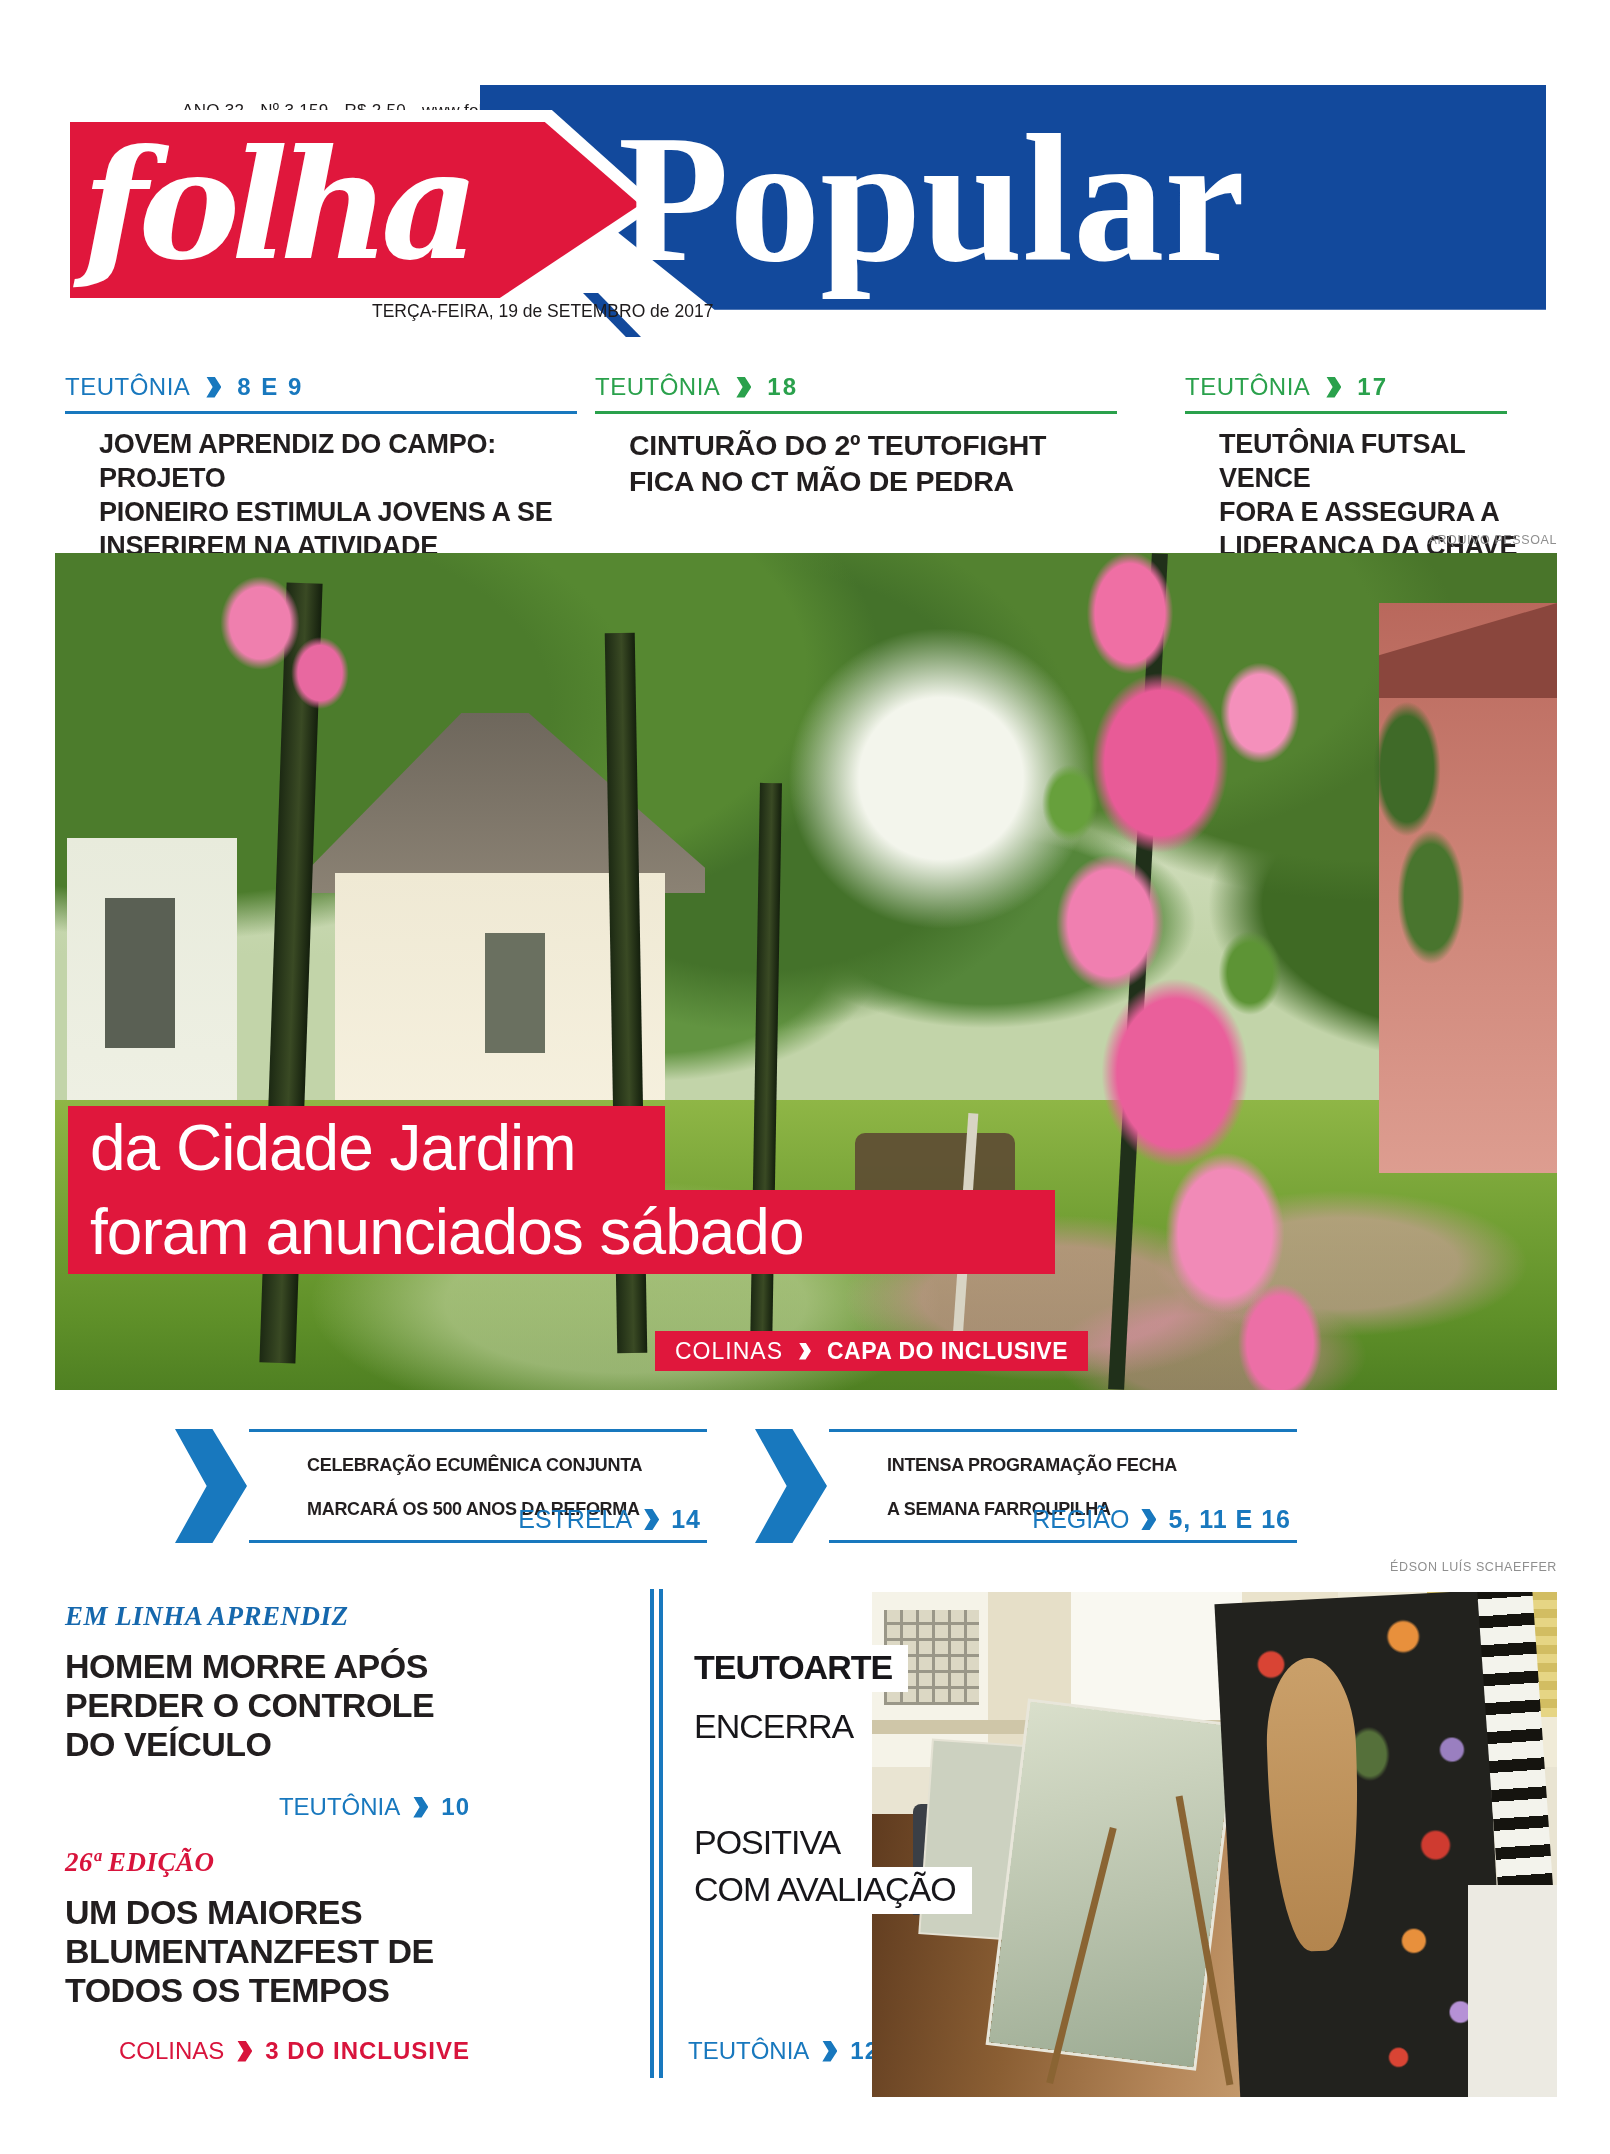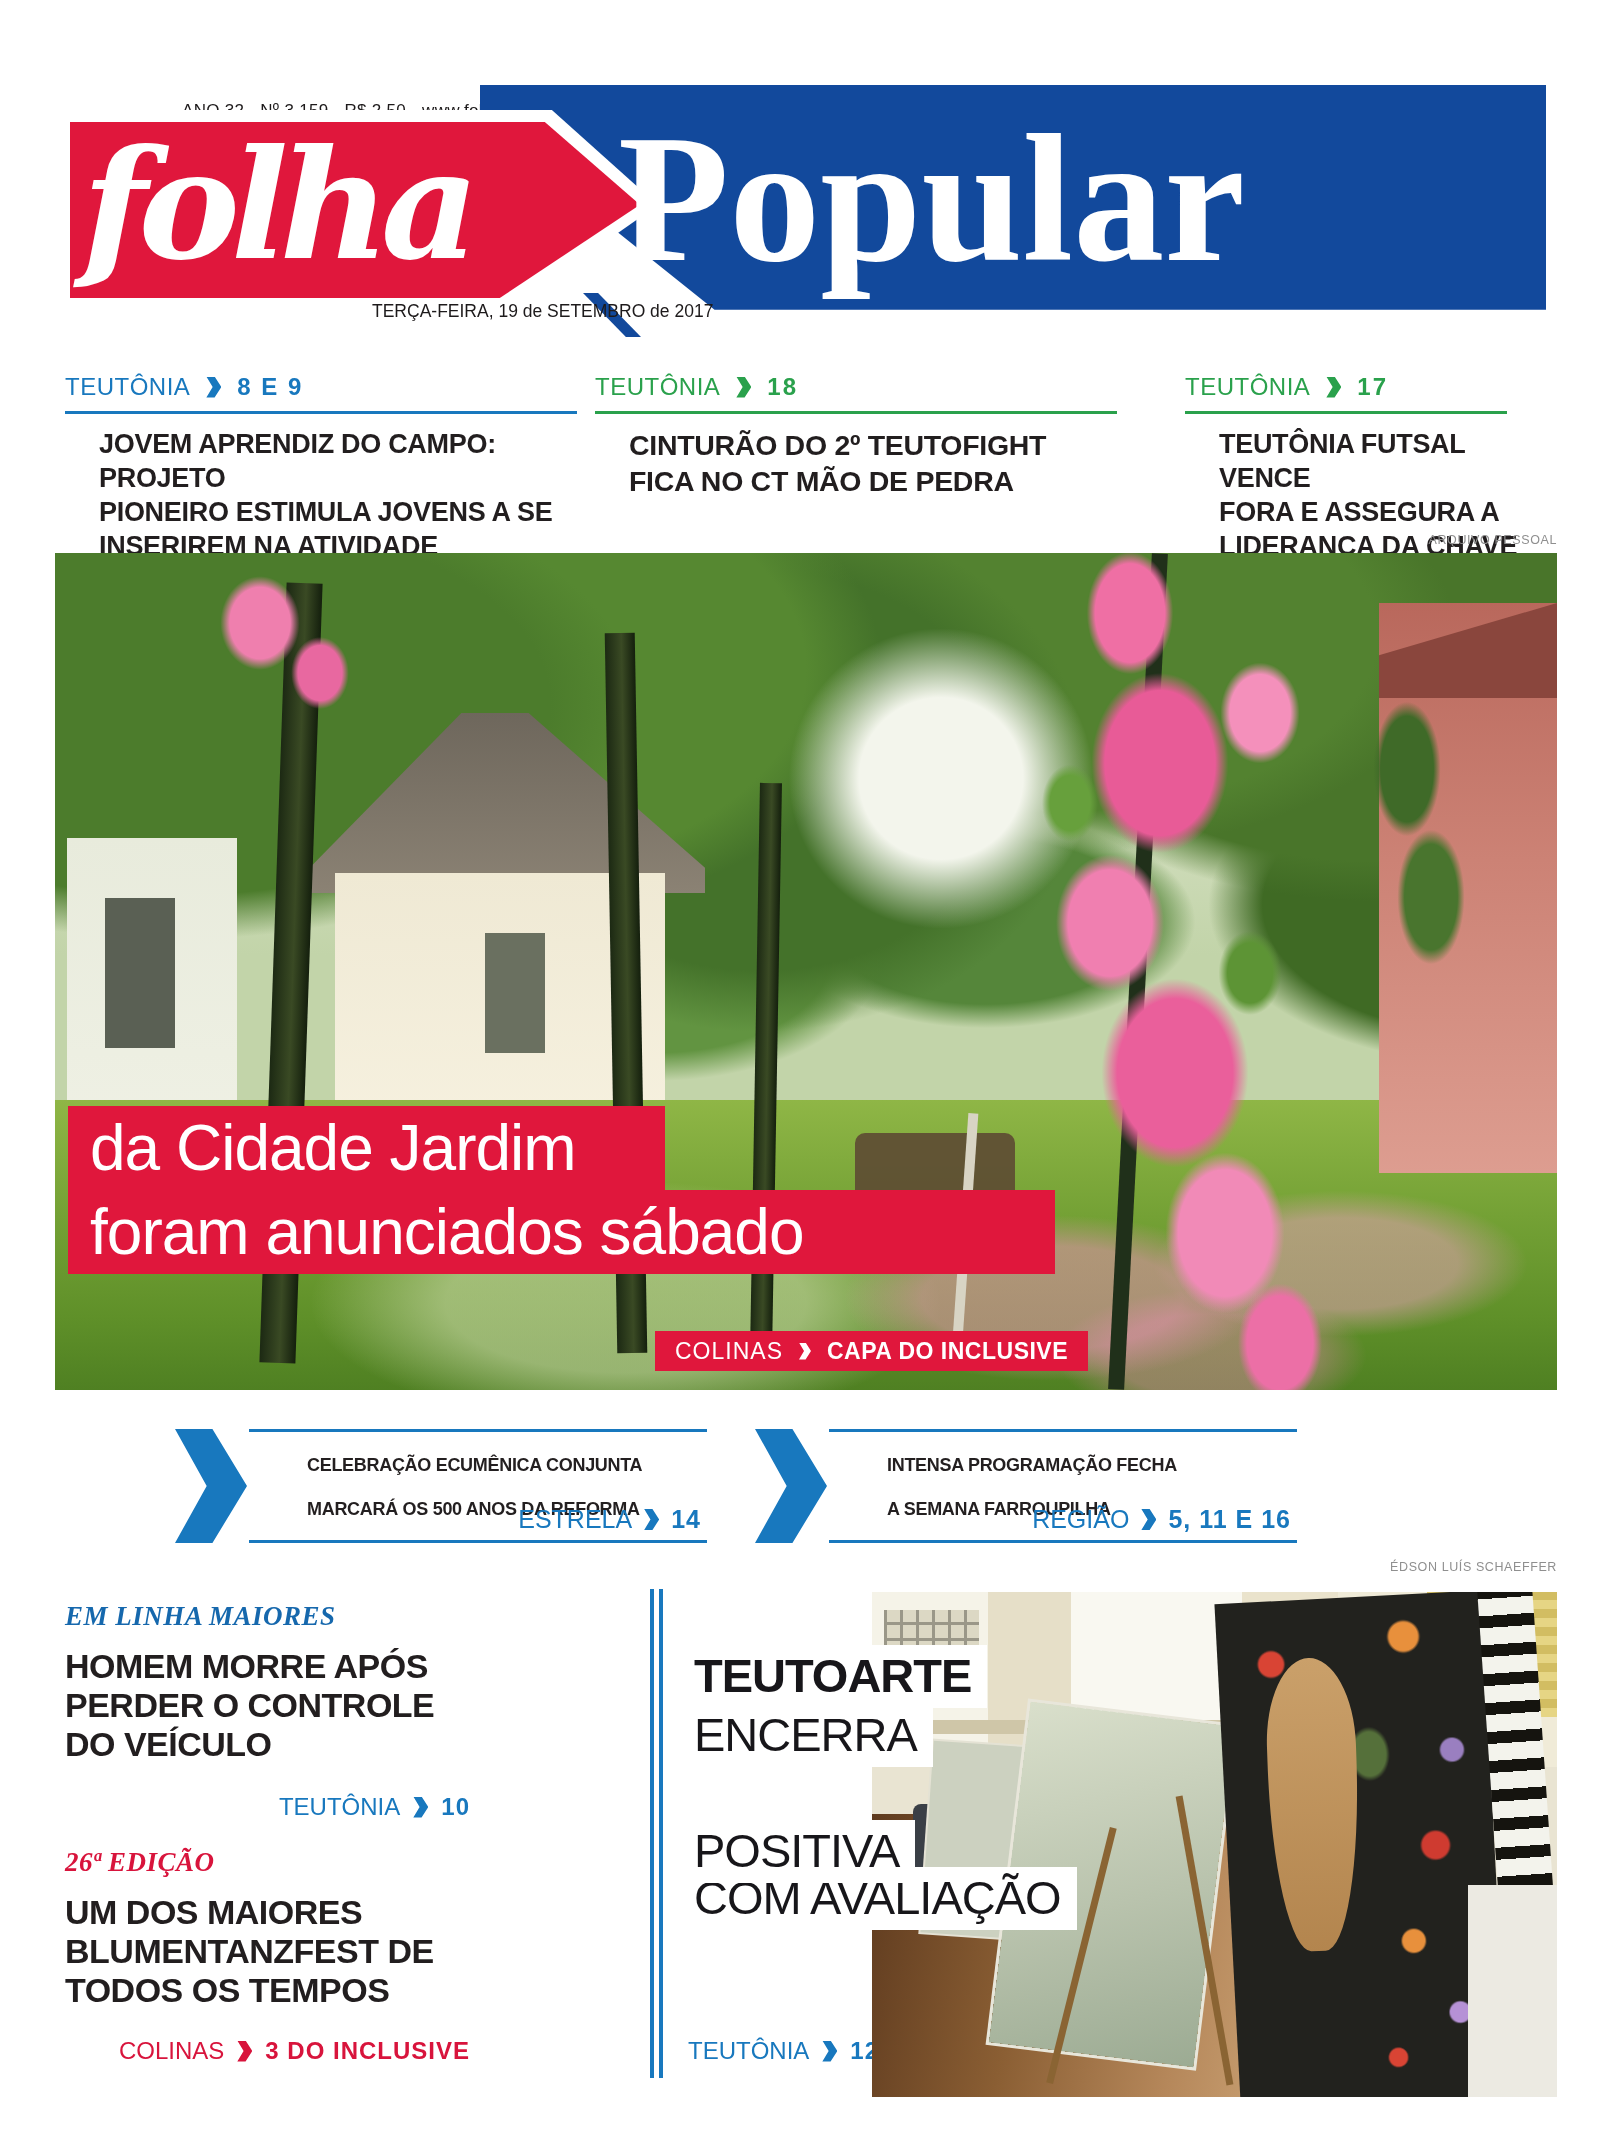--- a/index.html
+++ b/index.html
@@ -158,21 +158,21 @@
       radial-gradient(30px 40px at 30% 40%, #5d7a3a 0 55%, transparent 68%),
       radial-gradient(30px 40px at 55% 30%, #55703a 0 55%, transparent 68%),
       #22221e;}
   .tph-cat{left:58%;top:13%;width:13%;height:58%;background:linear-gradient(180deg,#caa06a,#b3854e);
       border-radius:50% 50% 42% 42%/30% 30% 65% 65%;transform:rotate(-2deg);}
   .tph-keys{right:1%;top:-2%;width:8%;height:104%;transform:rotate(-4deg);background:
       repeating-linear-gradient(0deg,#f3f3ec 0 17px,#15140f 17px 29px);}
   .tph-cloth{right:0;bottom:0;width:13%;height:42%;background:#eceae2;}
 
   .tt-line{position:absolute;left:678px;background:#fff;padding:3px 16px 5px 16px;white-space:nowrap;
-      font-size:47px;letter-spacing:-1px;color:#17161a;z-index:3;}
+      font-size:34px;letter-spacing:-1px;color:#17161a;z-index:3;}
   .tt-bold{font-weight:bold;}
 </style>
 </head>
 <body>
 
 <div class="page">
 
   <div class="mh-topline">ANO 32 - Nº 3.159 - R$ 2,50  -  www.folhapopular.info</div>
   <div class="mh-blue"></div>
   <div class="mh-stripe"></div>
@@ -281,21 +281,21 @@
       <div>INTENSA PROGRAMAÇÃO FECHA</div>
       <div>A SEMANA FARROUPILHA</div>
     </div>
     <div class="src">
       <span>REGIÃO</span>
       <span class="chev c-blue"></span>
       <span class="pg">5, 11 E 16</span>
     </div>
   </div>
 
-  <div class="kicker kicker-blue" style="left:65px;top:1601px;">EM LINHA MAIORES</div>
+  <div class="kicker kicker-blue" style="left:65px;top:1601px;">EM LINHA APRENDIZ</div>
   <div class="bl-hl" style="left:65px;top:1647px;">
     <div>HOMEM MORRE APÓS</div>
     <div>PERDER O CONTROLE</div>
     <div>DO VEÍCULO</div>
   </div>
   <div class="srcline t-blue" style="left:65px;top:1793px;width:405px;">
     <span>TEUTÔNIA</span>
     <span class="chev c-blue"></span>
     <span class="pg">10</span>
   </div>

